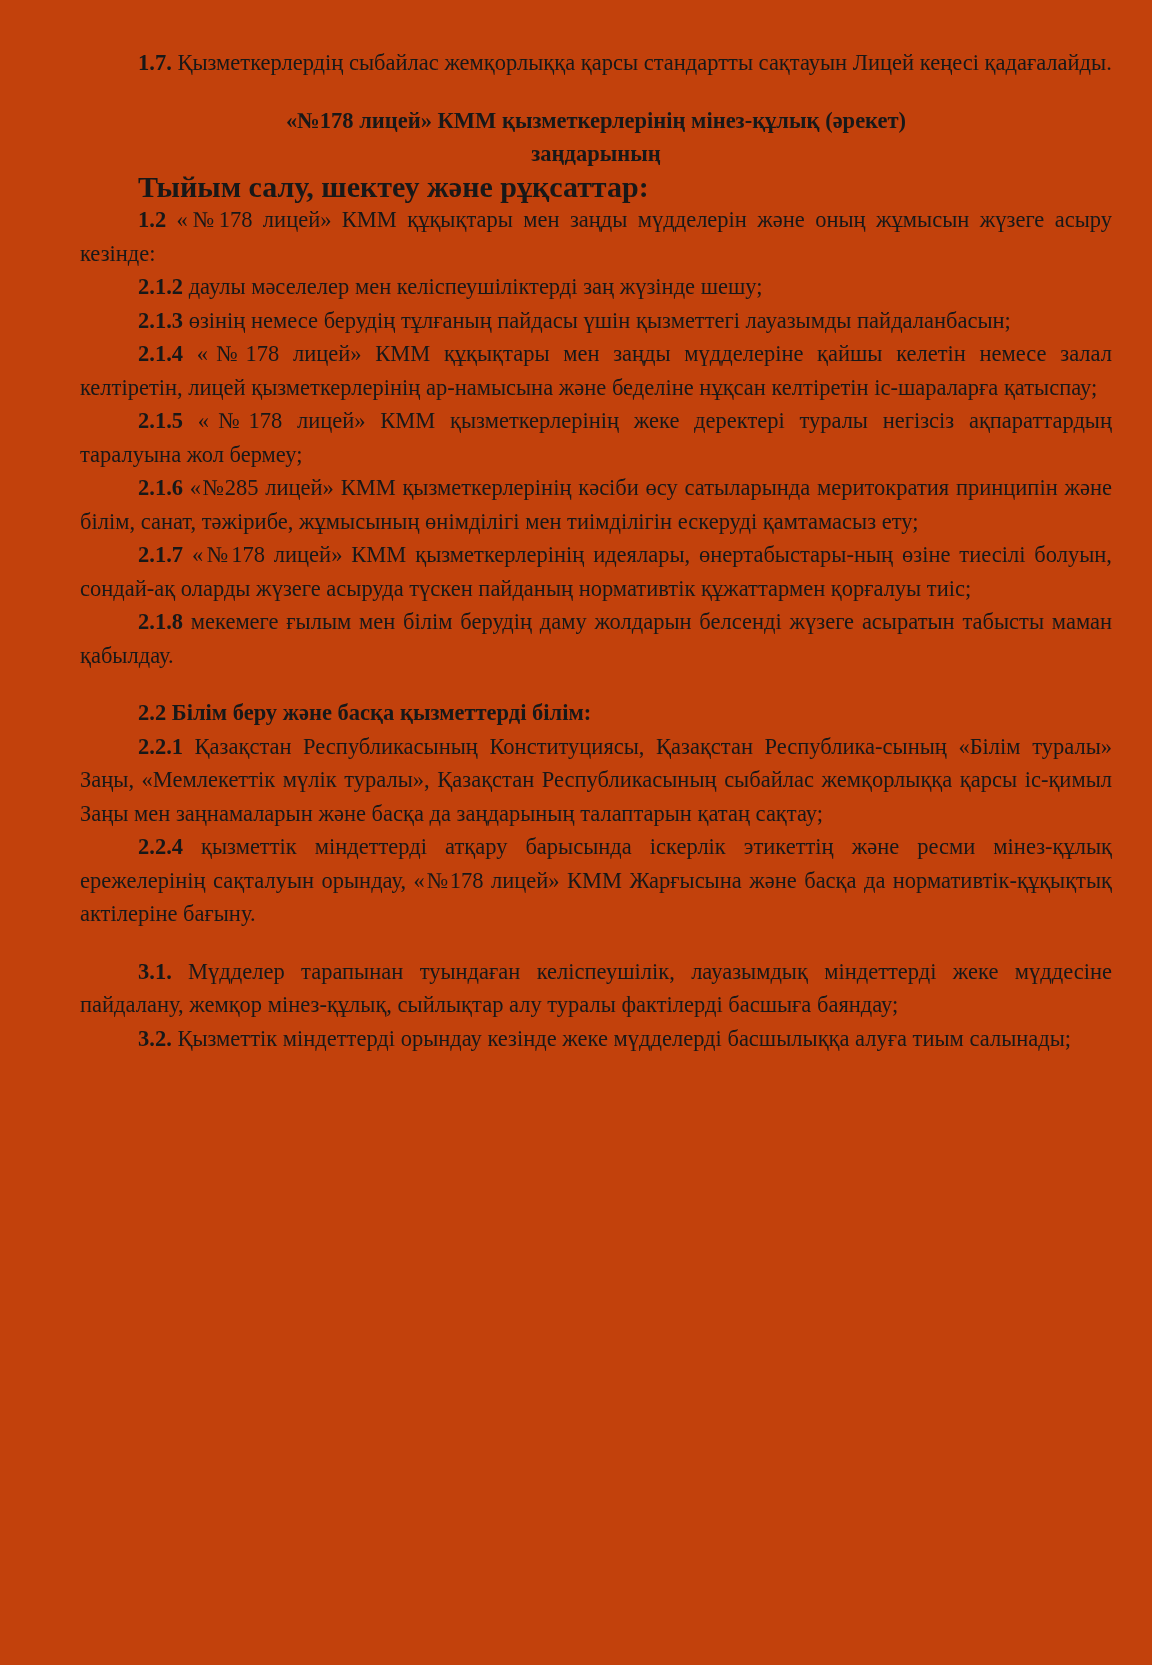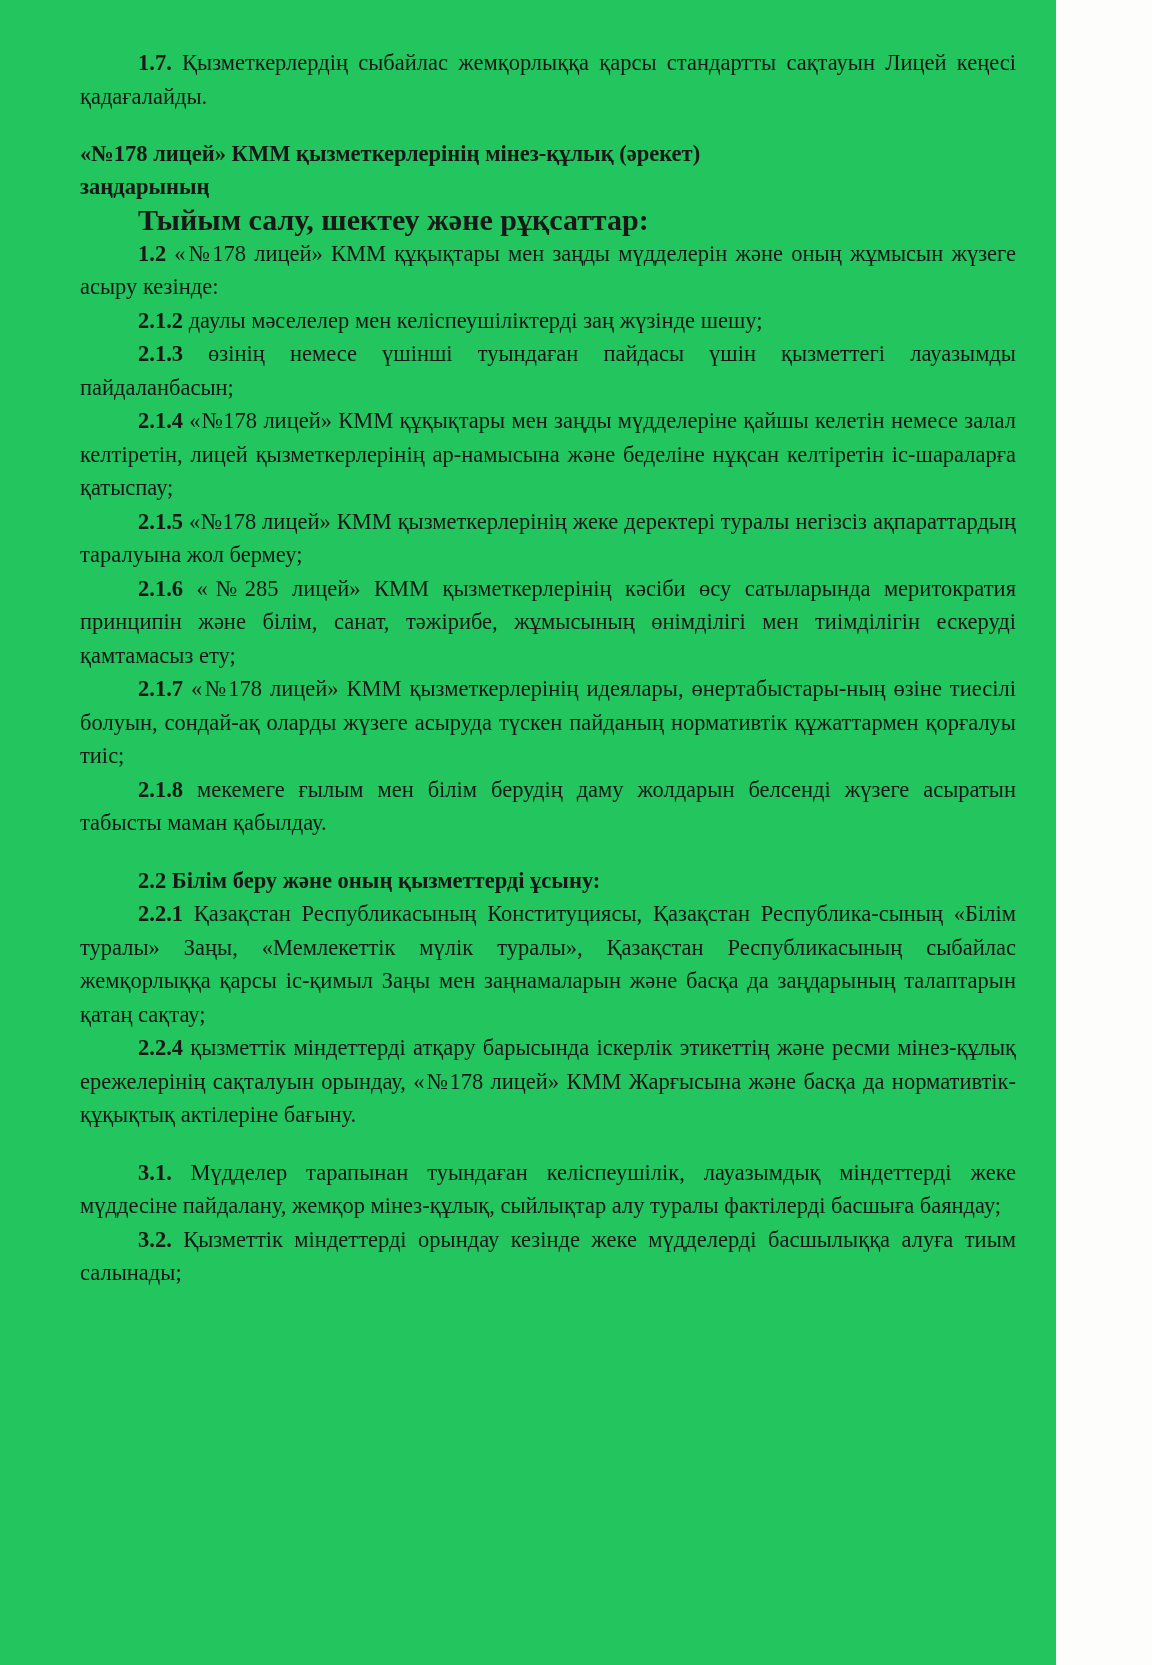--- a/index.html
+++ b/index.html
@@ -9,46 +9,46 @@
   }
   body {
     width: 1152px;
     height: 1665px;
     font-family: "Liberation Serif", "DejaVu Serif", serif;
     color: #1a1a1a;
     background: #fdfdfb;
   }
   .page {
     position: relative;
-    width: 1056px;
+    width: 1152px;
     height: 1665px;
     box-sizing: border-box;
     padding: 46px 40px 30px 80px;
-    background: #22c55e;
+    background: #c2410c;
   }
   .doc-body {
     font-size: 22.5px;
     line-height: 33.5px;
     text-align: justify;
     text-justify: inter-word;
     color: #181818;
   }
   p {
     margin: 0;
     padding: 0;
   }
   .para {
     text-indent: 58px;
   }
   .b {
     font-weight: bold;
   }
   .gap-md { height: 24px; }
   .heading-block {
-    text-align: left;
+    text-align: center;
     font-weight: bold;
     font-size: 22.5px;
     line-height: 33px;
   }
   .subheading {
     font-weight: bold;
     text-indent: 58px;
     font-size: 30px;
   }
   .num {
@@ -70,35 +70,35 @@
       <p>заңдарының</p>
     </div>
 
     <p class="subheading">Тыйым салу, шектеу және рұқсаттар:</p>
 
     <p class="para"><span class="num">1.2</span><span> «№178 лицей» КММ құқықтары мен заңды мүдделерін және оның жұмысын жүзеге асыру кезінде:</span></p>
 
 
     <p class="para"><span class="num">2.1.2</span><span> даулы мәселелер мен келіспеушіліктерді заң жүзінде шешу;</span></p>
 
-    <p class="para"><span class="num">2.1.3</span><span> өзінің немесе үшінші туындаған пайдасы үшін қызметтегі лауазымды пайдаланбасын;</span></p>
+    <p class="para"><span class="num">2.1.3</span><span> өзінің немесе берудің тұлғаның пайдасы үшін қызметтегі лауазымды пайдаланбасын;</span></p>
 
     <p class="para"><span class="num">2.1.4</span><span> «№178 лицей» КММ құқықтары мен заңды мүдделеріне қайшы келетін немесе залал келтіретін, лицей қызметкерлерінің ар-намысына және беделіне нұқсан келтіретін іс-шараларға қатыспау;</span></p>
 
     <p class="para"><span class="num">2.1.5</span><span> «№178 лицей» КММ қызметкерлерінің жеке деректері туралы негізсіз ақпараттардың таралуына   жол бермеу;</span></p>
 
     <p class="para"><span class="num">2.1.6</span><span>  «№285 лицей» КММ қызметкерлерінің кәсіби өсу сатыларында меритократия принципін және білім, санат, тәжірибе, жұмысының өнімділігі мен тиімділігін ескеруді қамтамасыз ету;</span></p>
 
     <p class="para"><span class="num">2.1.7</span><span> «№178 лицей» КММ қызметкерлерінің идеялары, өнертабыстары-ның өзіне тиесілі болуын, сондай-ақ оларды жүзеге асыруда түскен пайданың нормативтік құжаттармен қорғалуы тиіс;</span></p>
 
     <p class="para"><span class="num">2.1.8</span><span> мекемеге ғылым мен білім берудің даму жолдарын белсенді жүзеге асыратын табысты маман қабылдау.</span></p>
 
     <div class="gap-md"></div>
 
-    <p class="para b"><span class="num">2.2</span><span>  Білім беру және оның қызметтерді ұсыну:</span></p>
+    <p class="para b"><span class="num">2.2</span><span>  Білім беру және басқа қызметтерді білім:</span></p>
 
     <p class="para"><span class="num">2.2.1</span><span> Қазақстан Республикасының Конституциясы, Қазақстан Республика-сының «Білім туралы» Заңы, «Мемлекеттік мүлік туралы», Қазақстан Республикасының сыбайлас жемқорлыққа қарсы іс-қимыл Заңы мен заңнамаларын және басқа да заңдарының талаптарын қатаң сақтау;</span></p>
 
 
     <p class="para"><span class="num">2.2.4</span><span> қызметтік міндеттерді атқару барысында іскерлік этикеттің және ресми мінез-құлық ережелерінің сақталуын орындау, «№178 лицей» КММ Жарғысына және  басқа да нормативтік-құқықтық актілеріне бағыну.</span></p>
 
     <div class="gap-md"></div>
 
 
     <p class="para"><span class="num">3.1.</span><span>  Мүдделер тарапынан туындаған келіспеушілік, лауазымдық міндеттерді жеке мүддесіне пайдалану, жемқор мінез-құлық, сыйлықтар алу туралы фактілерді басшыға баяндау;</span></p>

